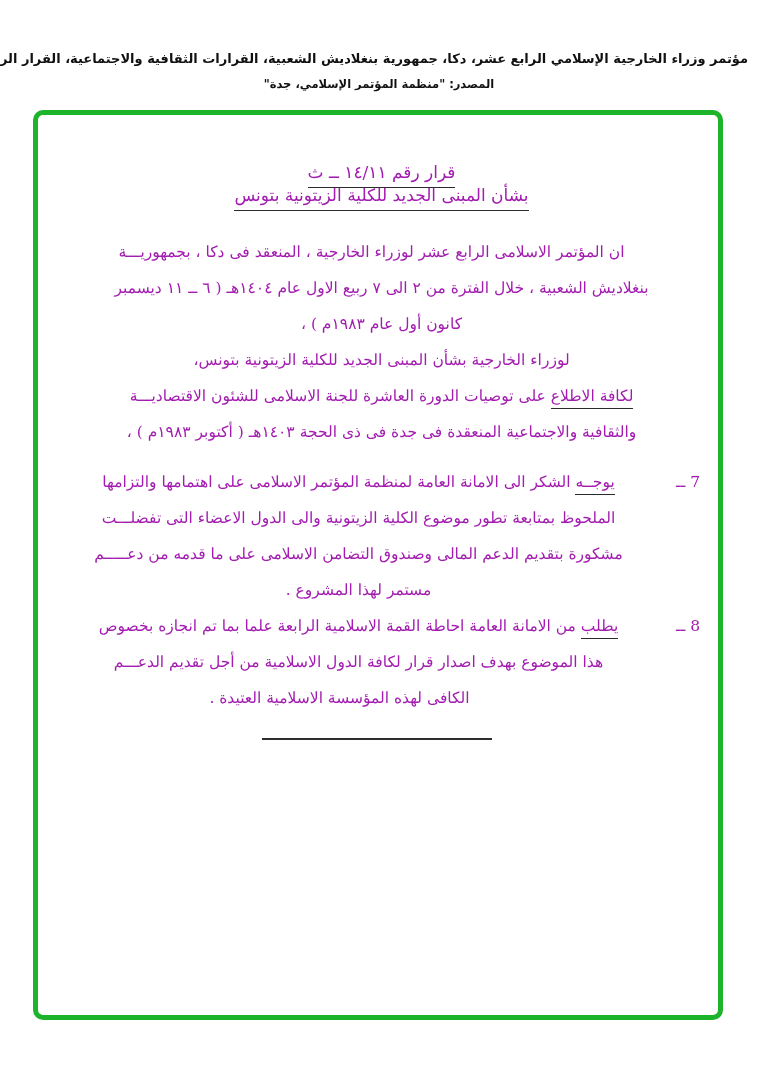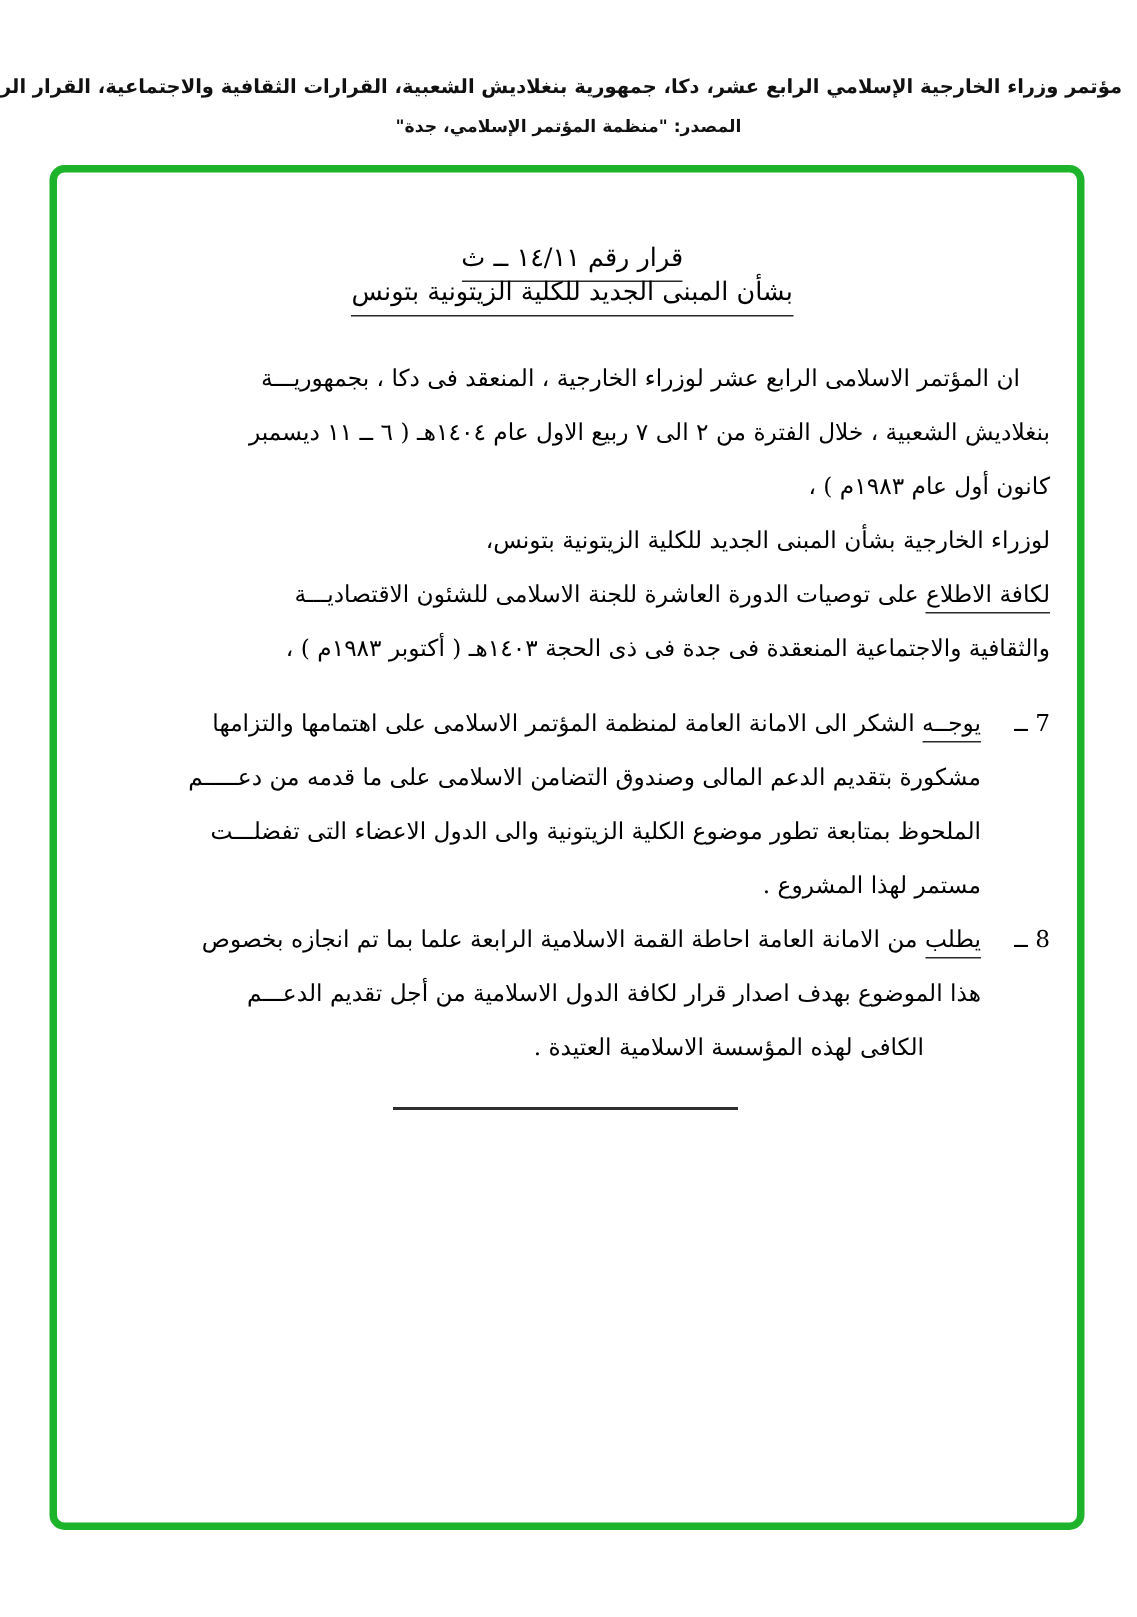--- a/index.html
+++ b/index.html
@@ -53,21 +53,21 @@
     background: #ffffff;
   }
   
   .doc {
     position: absolute;
     top: 0; left: 0; right: 0; bottom: 0;
     direction: rtl;
     text-align: right;
     padding: 46px 18px 0 25px;
     font-size: 15.5px;
-    color: #000000;
+    color: #a21caf;
     font-family: "DejaVu Serif", serif;
   }
   .doc-title {
     text-align: center;
     font-size: 17px;
     line-height: 22px;
     white-space: nowrap;
   }
   .doc-title.second { margin-top: 1px; }
   .ul {
@@ -76,20 +76,21 @@
   }
   .lead-ul {
     border-bottom: 1.6px solid #2a2a2a;
     padding-bottom: 3px;
   }
   .para { margin: 0; }
   .para.first { margin-top: 28px; }
   .line {
     line-height: 36px;
     white-space: nowrap;
+    text-align: center;
   }
   .line.indented { padding-right: 20px; }
   .items-block { margin-top: 14px; }
   .item { display: flex; }
   .item-num {
     flex: none;
     width: 46px;
     line-height: 36px;
     white-space: nowrap;
   }
@@ -134,22 +135,22 @@
       <div class="line"><span class="lead-ul">لكافة الاطلاع</span><span> على توصيات الدورة العاشرة للجنة الاسلامى للشئون الاقتصاديـــة</span></div>
       <div class="line">والثقافية والاجتماعية المنعقدة فى جدة فى ذى الحجة ١٤٠٣هـ ( أكتوبر ١٩٨٣م ) ،</div>
     </div>
 
     <div class="items-block">
 
       <div class="item">
         <div class="item-num">7 ــ</div>
         <div class="item-body">
           <div class="line"><span class="lead-ul">يوجــه</span><span> الشكر الى الامانة العامة لمنظمة المؤتمر الاسلامى على اهتمامها والتزامها</span></div>
+          <div class="line">الملحوظ بمتابعة تطور موضوع الكلية الزيتونية والى الدول الاعضاء التى تفضلـــت</div>
           <div class="line">مشكورة بتقديم الدعم المالى وصندوق التضامن الاسلامى على ما قدمه من دعـــــم</div>
-          <div class="line">الملحوظ بمتابعة تطور موضوع الكلية الزيتونية والى الدول الاعضاء التى تفضلـــت</div>
           <div class="line">مستمر لهذا المشروع .</div>
         </div>
       </div>
 
       <div class="item">
         <div class="item-num">8 ــ</div>
         <div class="item-body">
           <div class="line"><span class="lead-ul">يطلب</span><span> من الامانة العامة احاطة القمة الاسلامية الرابعة علما بما تم انجازه بخصوص</span></div>
           <div class="line">هذا الموضوع بهدف اصدار قرار لكافة الدول الاسلامية من أجل تقديم الدعـــم</div>
           <div class="line inset">الكافى لهذه المؤسسة الاسلامية العتيدة .</div>

